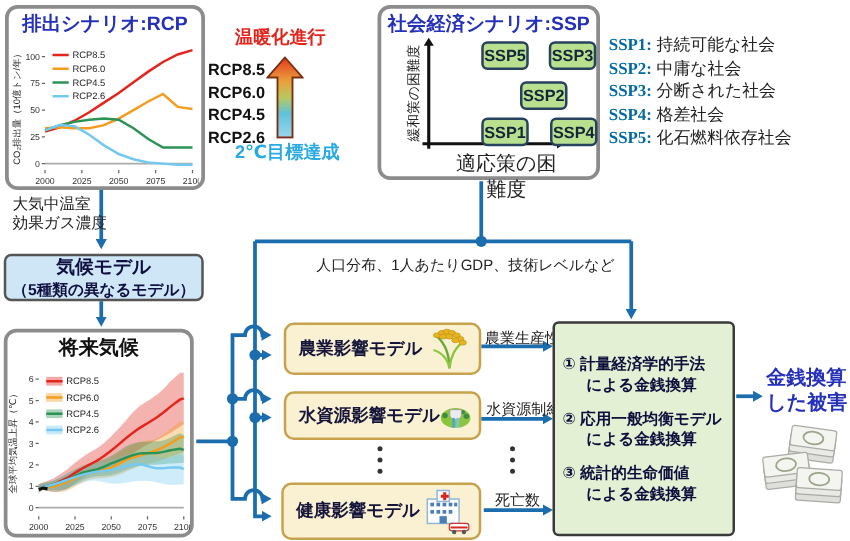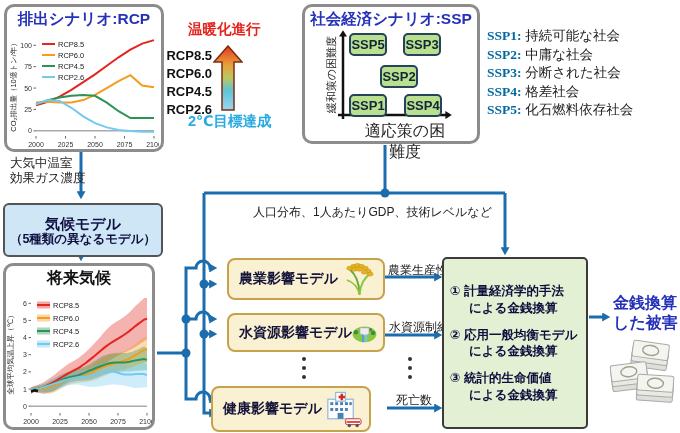--- a/index.html
+++ b/index.html
@@ -7,42 +7,42 @@
           font-family:"Liberation Sans","DejaVu Sans",sans-serif;color:#1a1a1a;}
   .abs{position:absolute;}
   .z2{z-index:2;}
   #connectors{position:absolute;left:0;top:0;z-index:1;}
   .panel{position:absolute;background:#fff;border:3px solid #8c8c8c;border-radius:10px;box-sizing:border-box;z-index:2;}
   .panel-title{width:100%;text-align:center;font-weight:bold;color:#2431b8;font-size:15.5px;margin-top:2px;}
   .black-title{color:#111;}
   .lvl{position:absolute;left:166px;width:46px;text-align:right;font-weight:bold;font-size:13px;color:#111;}
   .ssp-box{position:absolute;width:38px;height:23px;background:#b9e08e;border:2px solid #27425c;border-radius:5px;
            box-sizing:border-box;display:flex;align-items:center;justify-content:center;
-           font-weight:bold;font-size:13px;color:#14253a;}
+           font-weight:bold;font-size:13px;color:#14253a;margin-left:36px;}
   .legend-row{font-size:13.5px;line-height:18.5px;white-space:nowrap;color:#222;}
   .legend-row .key{font-weight:bold;color:#0369a1;font-family:Liberation Serif, serif;}
   .small-label{font-size:12px;color:#222;white-space:nowrap;z-index:2;}
   .impact-box{position:absolute;background:#faf0d2;border:2px solid #c7a24c;border-radius:8px;box-sizing:border-box;
               display:flex;align-items:center;justify-content:space-between;padding:2px 6px 2px 10px;z-index:2;}
   .impact-label{font-weight:bold;font-size:14px;color:#15153a;white-space:nowrap;}
   .dotcol{position:absolute;display:flex;flex-direction:column;gap:5px;z-index:2;}
   .dotcol span{width:4px;height:4px;border-radius:50%;background:#333;}
   .val-line1{white-space:nowrap;}
   .val-line2{padding-left:19px;white-space:nowrap;}
   #valuation-panel{position:absolute;left:442px;top:257px;width:146px;height:172px;background:#e3f0d3;
                    border:2.5px solid #3a3a3a;border-radius:5px;box-sizing:border-box;z-index:2;
                    display:flex;flex-direction:column;justify-content:center;gap:11px;padding:4px 6px;
                    font-size:12.5px;font-weight:bold;color:#0f0f3d;line-height:1.3;}
   #result-label{position:absolute;left:613px;top:293px;font-size:16px;font-weight:bold;color:#2431b8;line-height:1.25;z-index:2;}
   #warming-label{position:absolute;left:188px;top:20px;font-size:14.5px;font-weight:bold;color:#e3251d;z-index:2;}
   #warming-goal{position:absolute;left:188px;top:112px;font-size:14.5px;font-weight:bold;color:#29aae3;z-index:2;}
   #ghg-label{position:absolute;left:10px;top:156px;font-size:12.5px;line-height:15px;color:#222;z-index:2;}
-  #climate-model-box{position:absolute;left:3px;top:203px;width:160px;height:54px;background:#cfe6f7;
+  #climate-model-box{position:absolute;left:3px;top:203px;width:160px;height:38px;background:#cfe6f7;
                      border:2px solid #555;border-radius:6px;box-sizing:border-box;z-index:2;
-                     display:flex;flex-direction:column;align-items:center;justify-content:center;color:#101040;}
+                     display:flex;flex-direction:column;align-items:center;justify-content:space-between;color:#101040;}
   #climate-model-box .l1{font-size:15px;font-weight:bold;line-height:17px;}
   #climate-model-box .l2{font-size:12.5px;font-weight:bold;line-height:14px;}
   .rot-ylabel{position:absolute;transform:rotate(-90deg);font-size:11px;color:#222;text-align:center;white-space:nowrap;}
 </style>
 </head>
 <body>
 
 <div id="canvas">
 
   <svg id="connectors" width="680" height="433" viewBox="0 0 680 433">
@@ -262,21 +262,21 @@
     <svg width="38" height="32" viewBox="0 0 38 32">
       <ellipse cx="19" cy="18" rx="18" ry="12" fill="#8cc63f"></ellipse>
       <circle cx="6" cy="15" r="3.4" fill="#3e8e41"></circle>
         <circle cx="32" cy="16" r="3.4" fill="#3e8e41"></circle>
       <circle cx="28" cy="11" r="2.6" fill="#3e8e41"></circle>
       <path d="M12,8 h14 v7 a7,5 0 0 1 -14,0 z" fill="#ececec" stroke="#9a9a9a" stroke-width="1"></path>
       <rect x="15" y="18" width="3" height="12" fill="#4aa3df"></rect>
       <rect x="20" y="18" width="3" height="12" fill="#7cc4ea"></rect>
     </svg>
   </div>
-  <div class="impact-box" style="left:211px;top:386px;width:160px;height:46px;">
+  <div class="impact-box" style="left:225px;top:386px;width:160px;height:46px;">
     <span class="impact-label">健康影響モデル</span>
     <svg width="42" height="40" viewBox="0 0 42 40">
       <rect x="6" y="10" width="26" height="20" fill="#fdfdfd" stroke="#8fb6d9" stroke-width="1.2"></rect>
       <rect x="14" y="3" width="10" height="9" fill="#fdfdfd" stroke="#8fb6d9" stroke-width="1.2"></rect>
       <path d="M19,4.5 h2.5 v2 h2 v2.5 h-2 v2 h-2.5 v-2 h-2 v-2.5 h2 z" fill="#d7261e"></path>
       <g fill="#4a7fb5">
         <rect x="8.5" y="13" width="3" height="3"></rect>
           <rect x="13.5" y="13" width="3" height="3"></rect>
         <rect x="18.5" y="13" width="3" height="3"></rect>
           <rect x="23.5" y="13" width="3" height="3"></rect>

